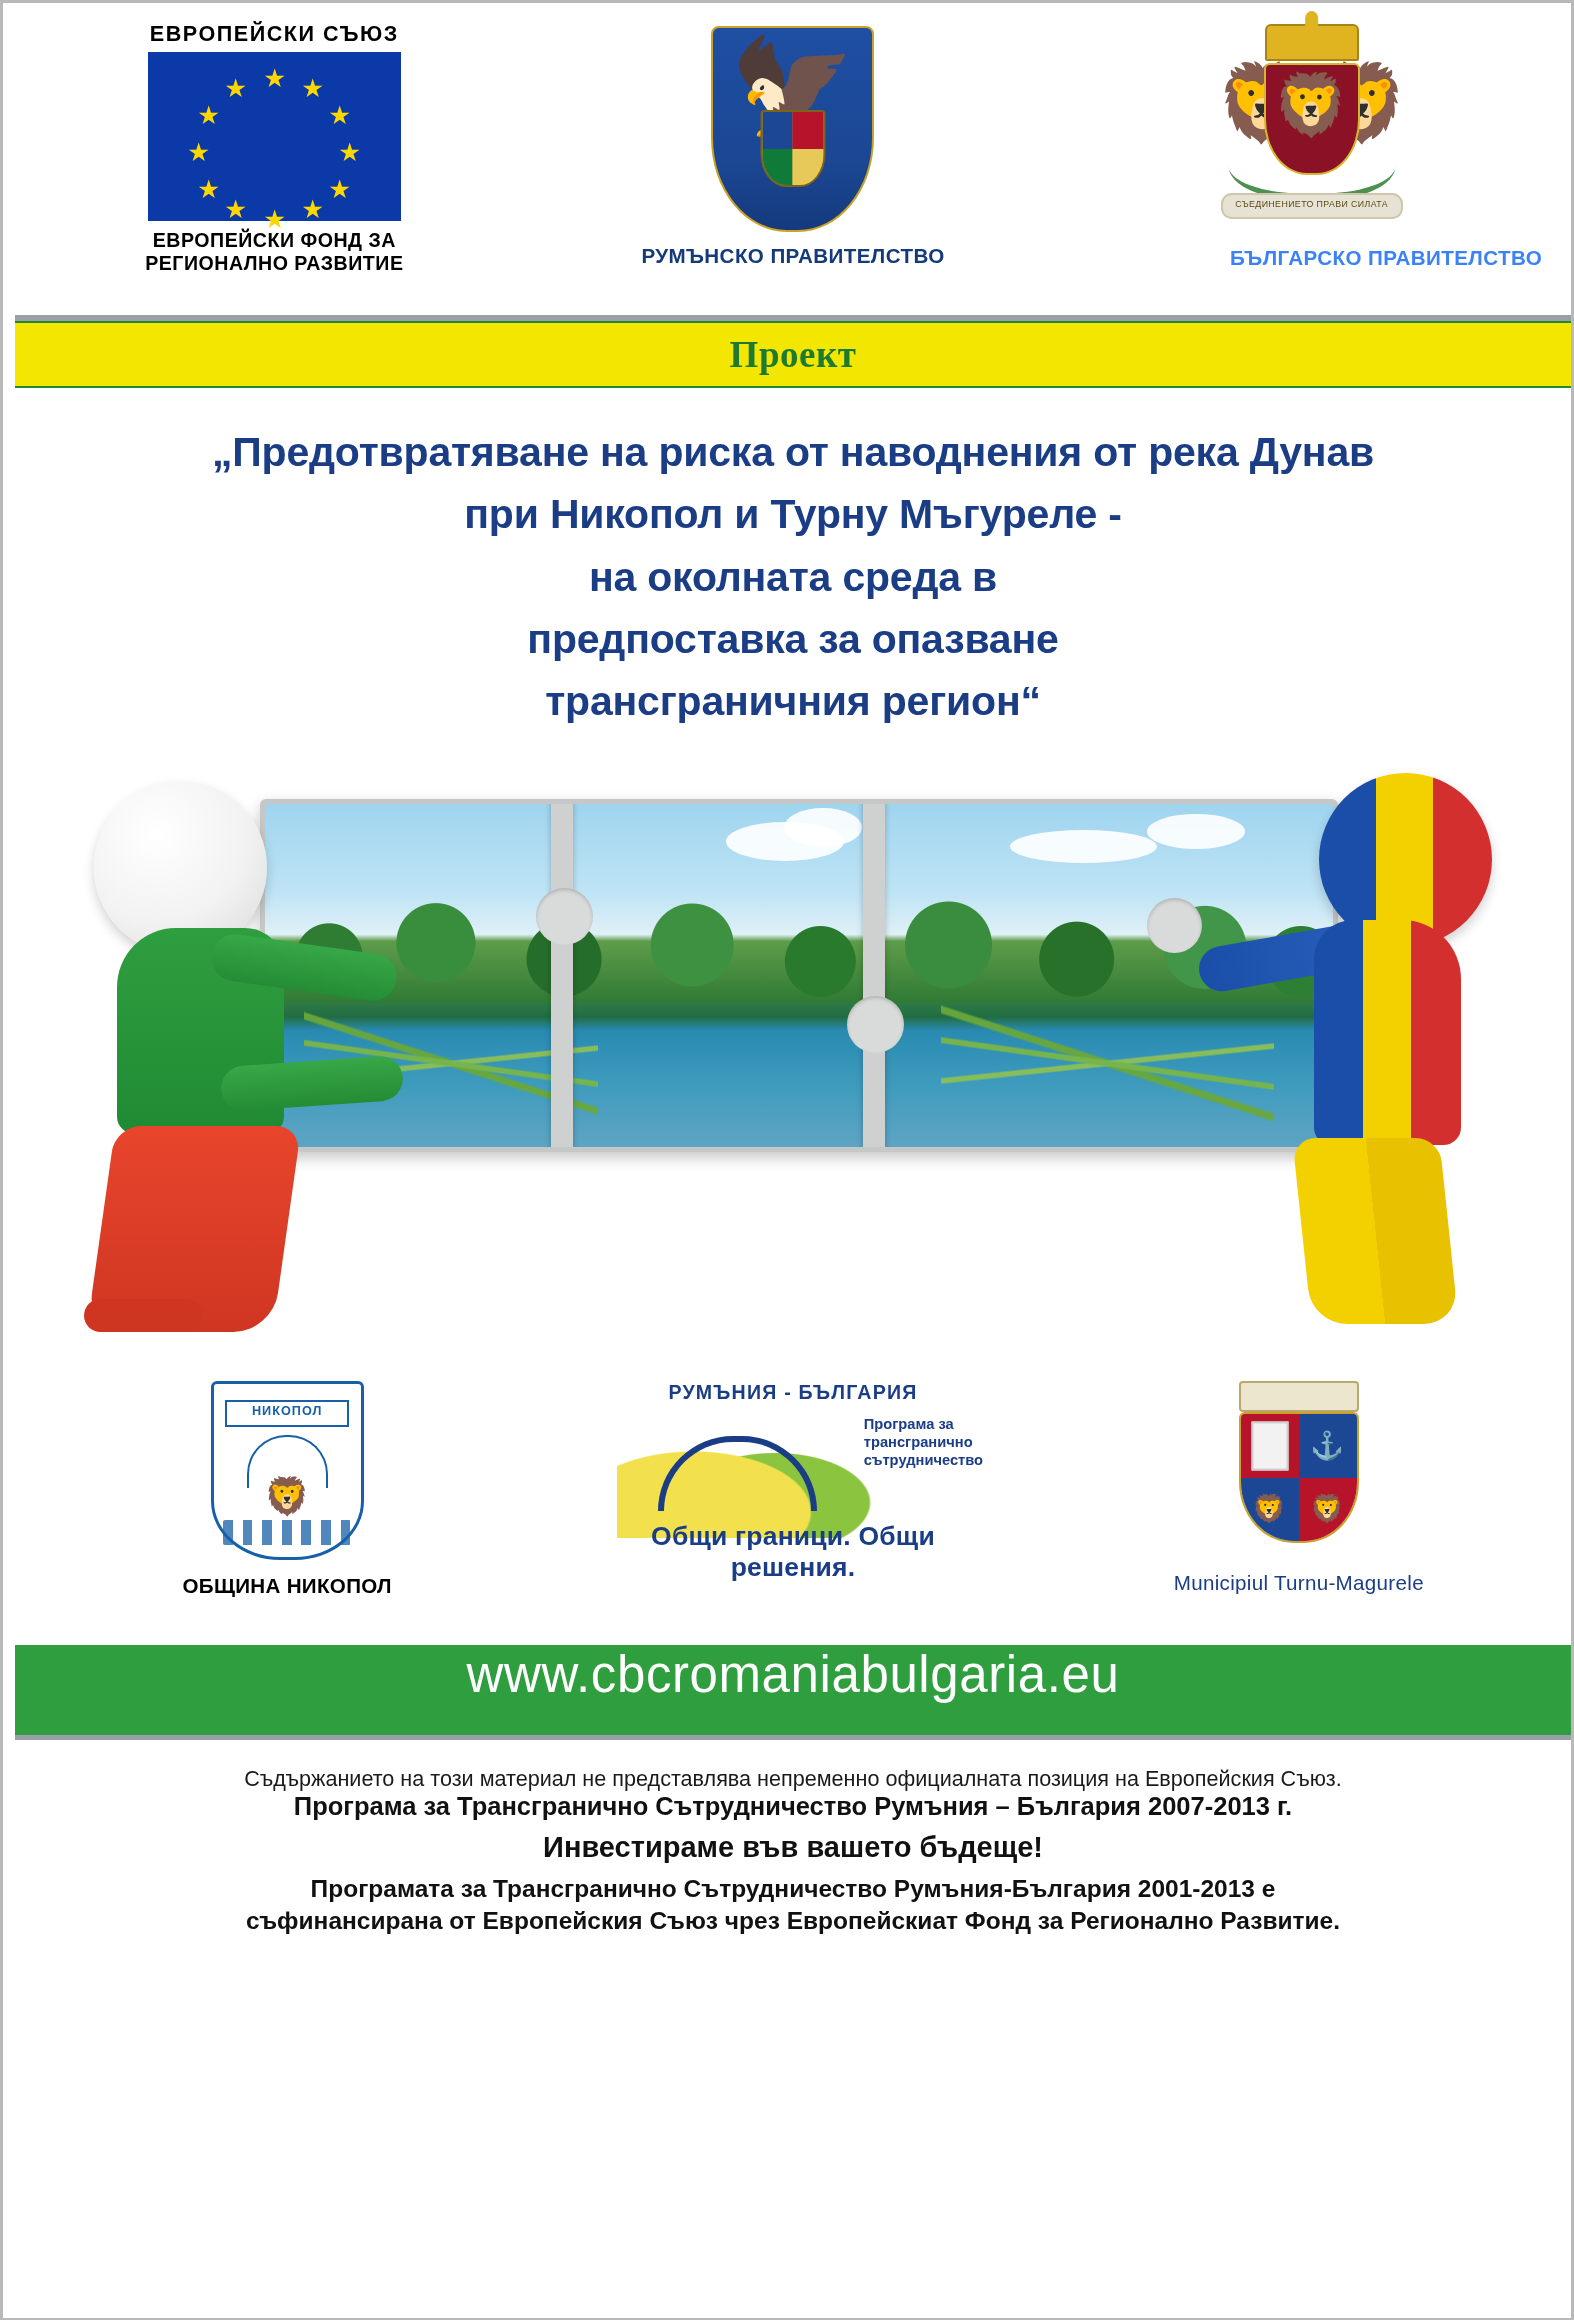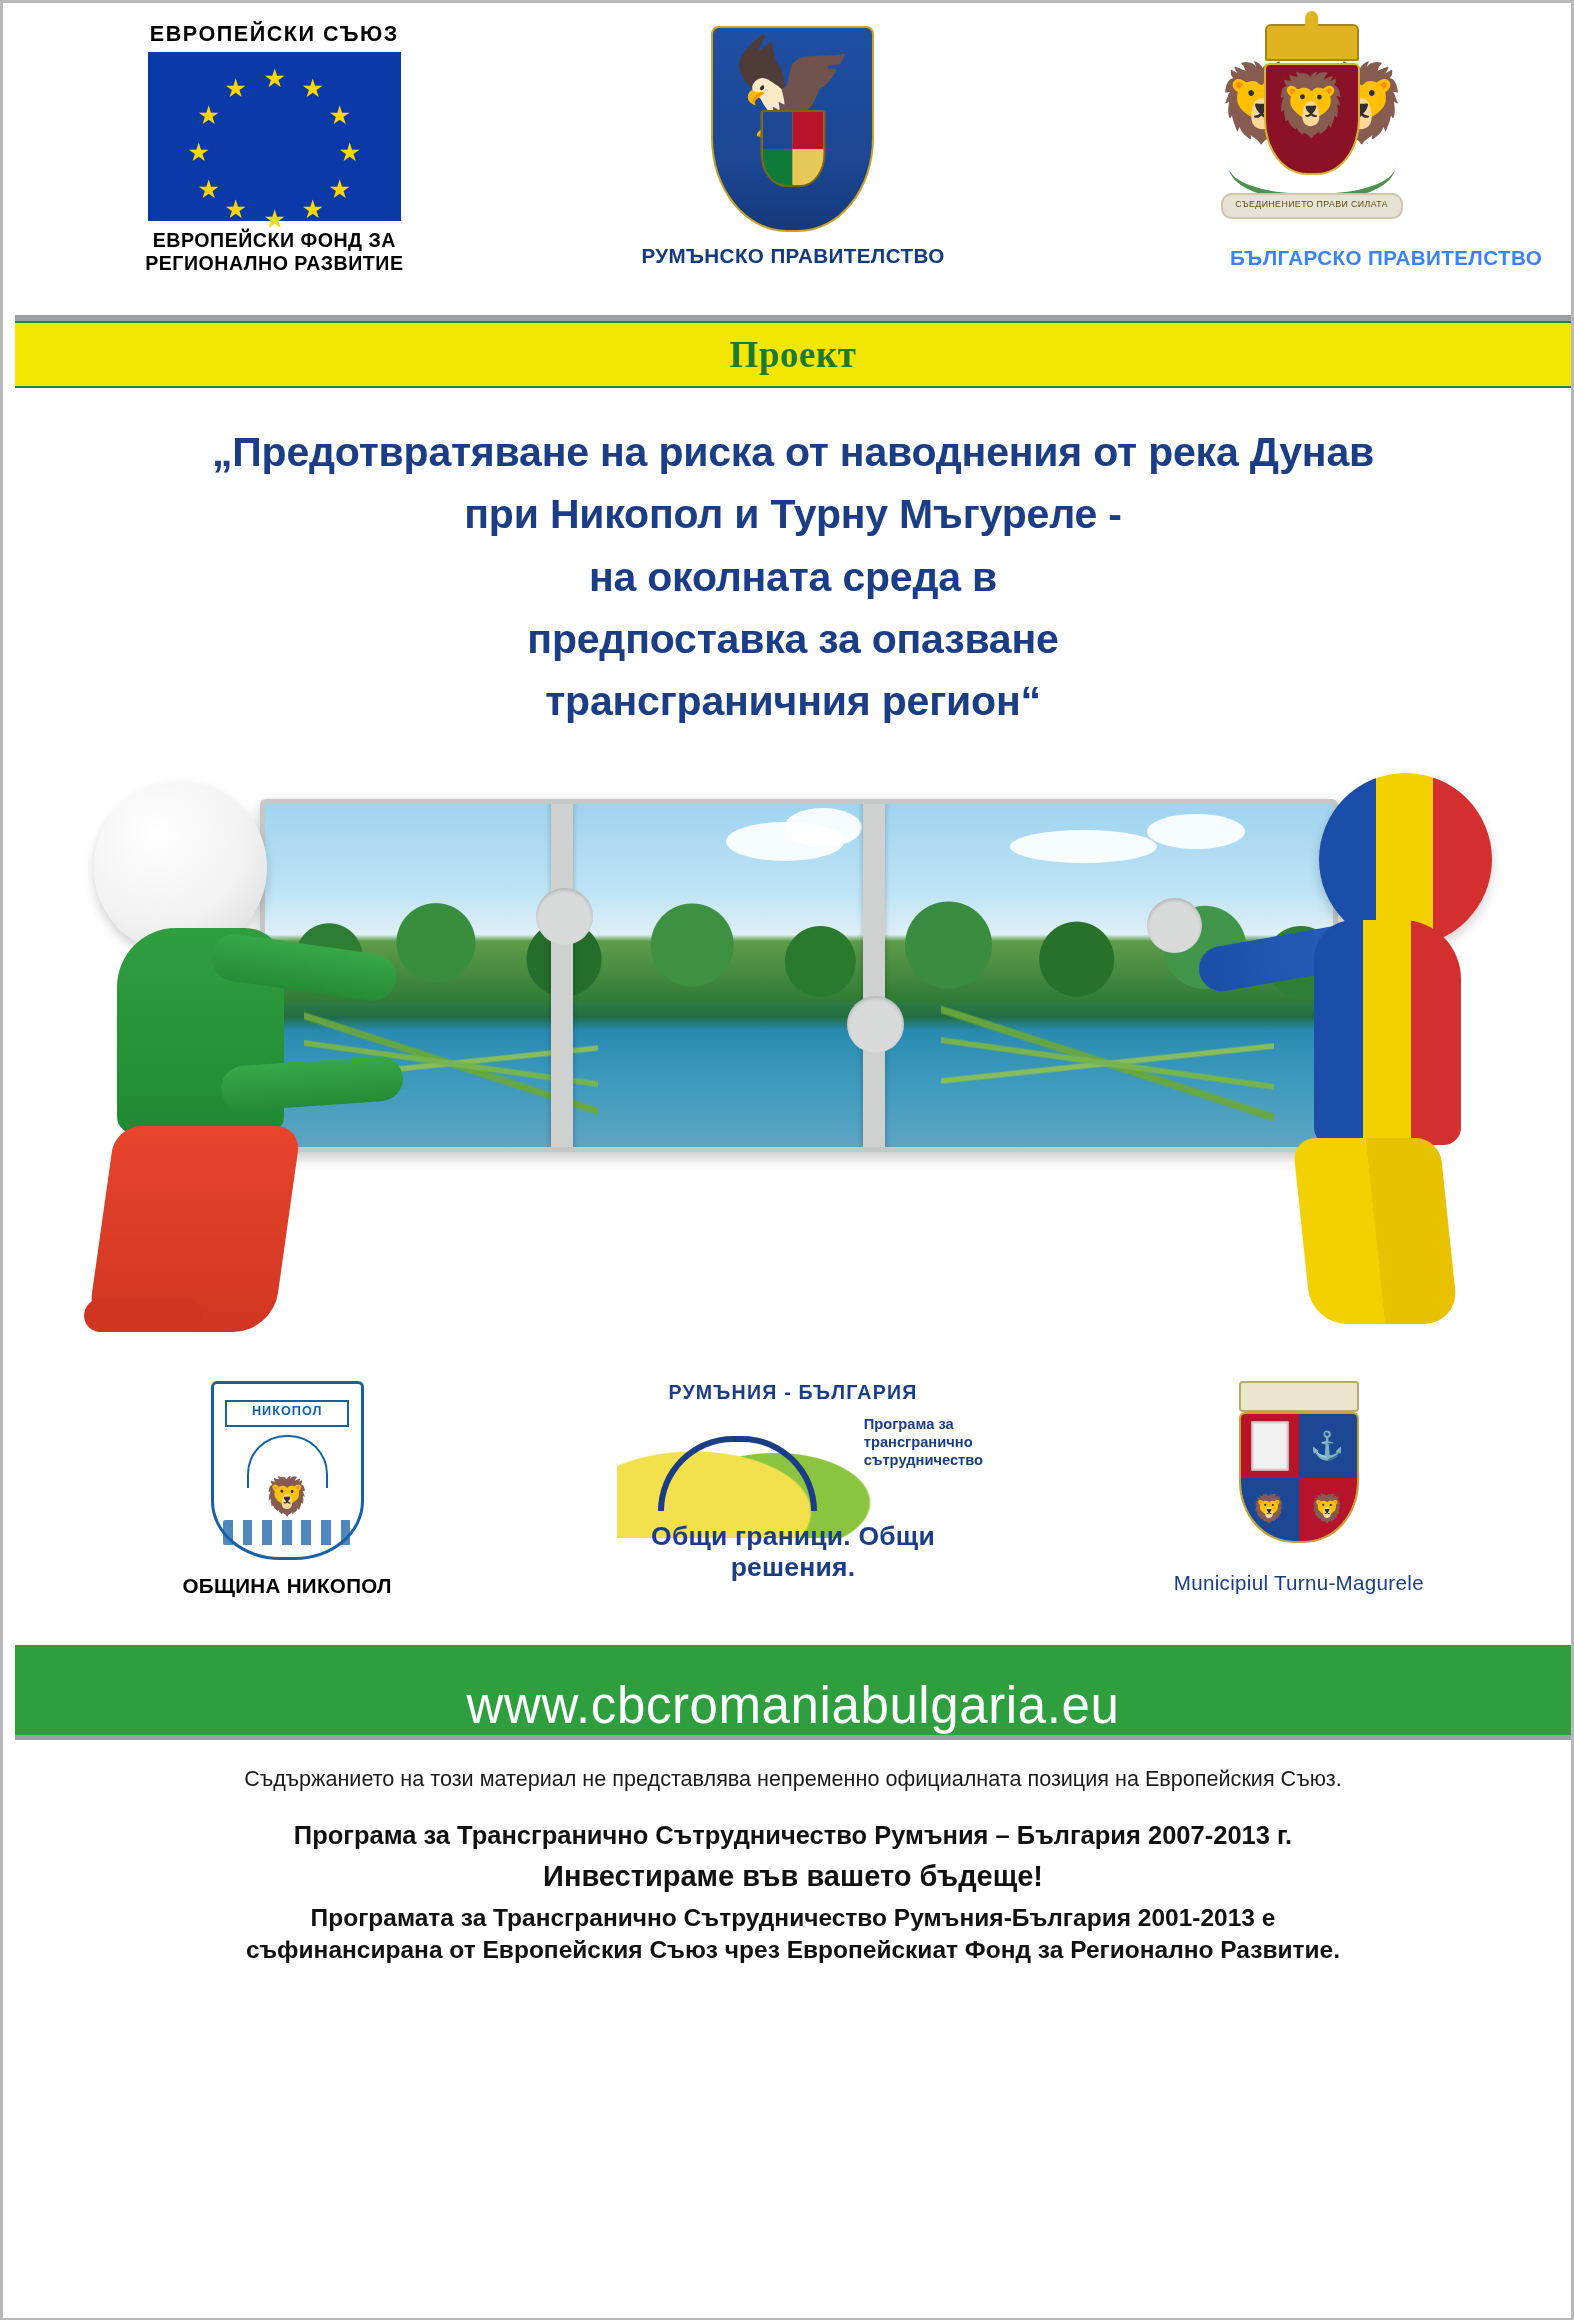--- a/index.html
+++ b/index.html
@@ -616,40 +616,40 @@
     color: #e9c73f;
     font-size: 27.4px;
     line-height: 27.4px;
   }
 
   
   .url-bar {
     height: 90px;
     background: #2f9e3f;
     display: flex;
-    align-items: flex-end;
+    align-items: flex-start;
     justify-content: center;
     border-bottom: 5.9px solid #9aa0a6;
   }
   .url-text {
     font-size: 51px;
     color: #ffffff;
     letter-spacing: 0.6px;
     font-weight: normal;
   }
 
   
   .footer {
     padding: 25.5px 39px 13.7px;
     text-align: center;
   }
   .foot-1 {
     font-size: 21.6px;
     color: #1a1a1a;
-    margin-bottom: 29px;
+    margin-bottom: 0;
   }
   .foot-2 {
     font-size: 25.5px;
     font-weight: bold;
     color: #111;
     margin-bottom: 9.8px;
   }
   .foot-3 {
     font-size: 29px;
     font-weight: bold;

